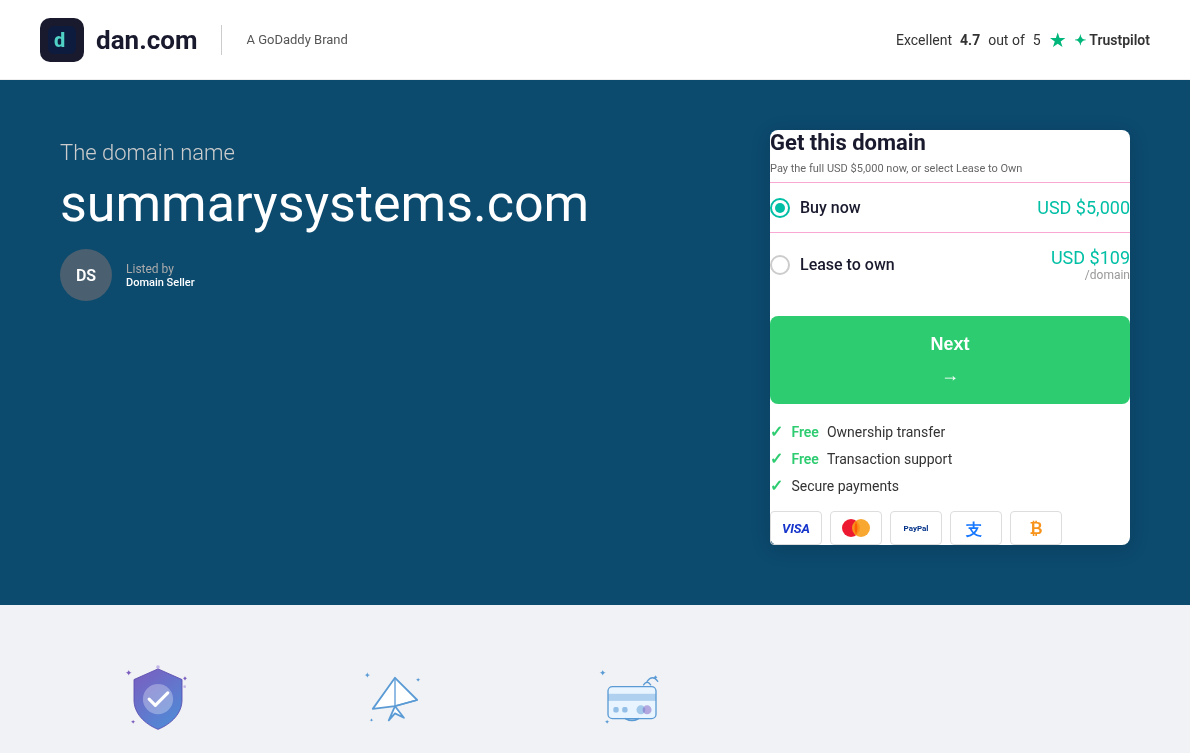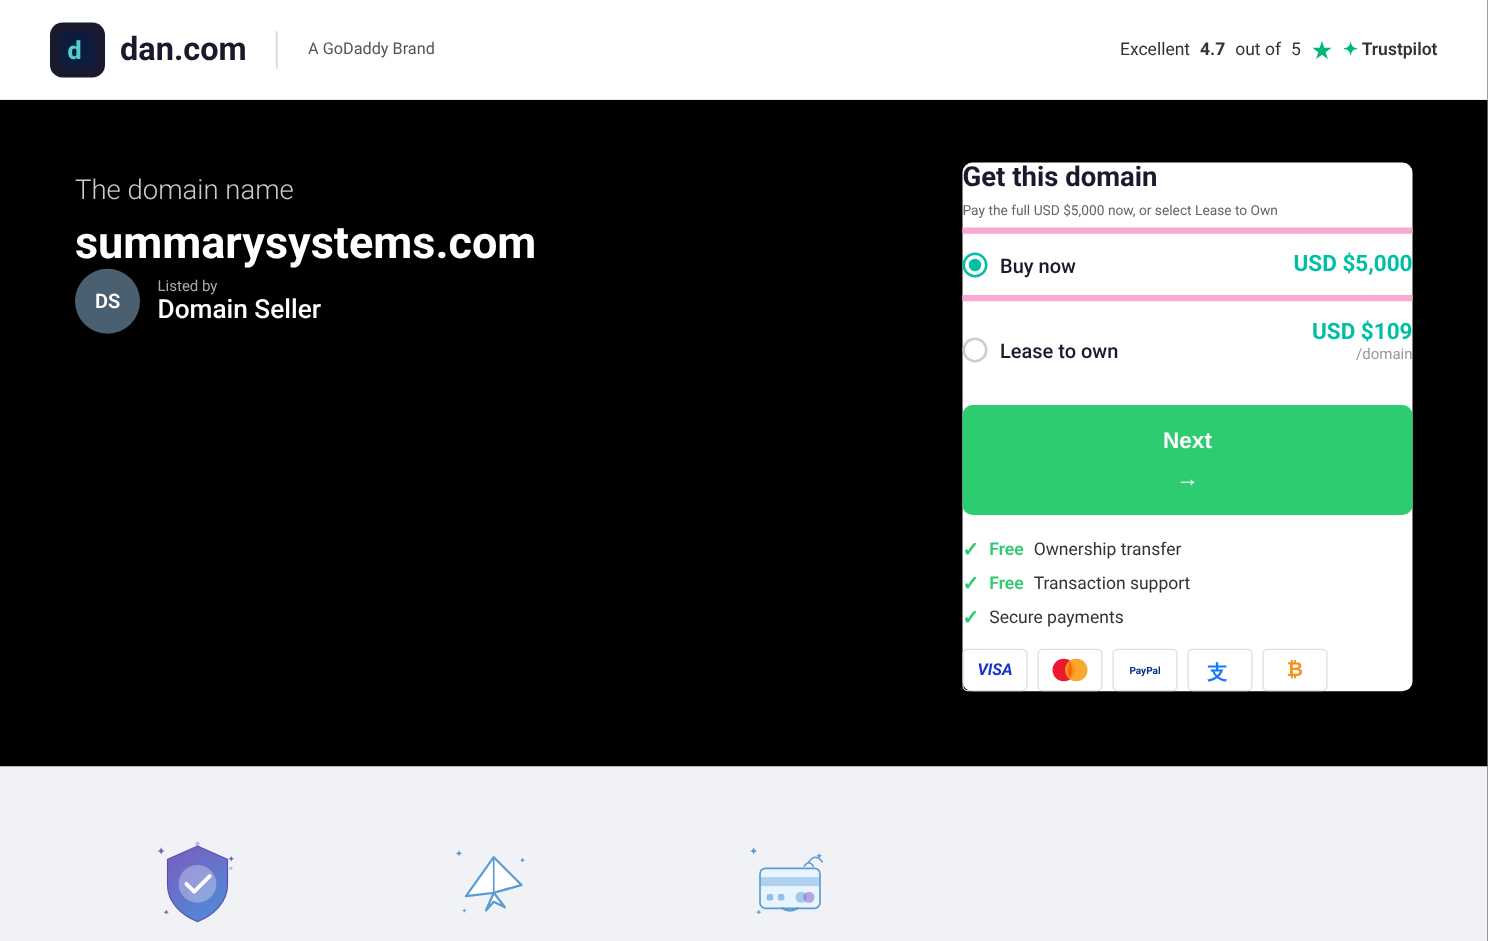--- a/index.html
+++ b/index.html
@@ -59,44 +59,44 @@
       display: flex;
       align-items: center;
       gap: 3px;
       font-size: 14px;
       font-weight: 600;
     }
     .tp-star { color: #00b67a; }
 
     
     .hero {
-      background: #000000;
+      background: #0c4a6e;
       display: flex;
       align-items: flex-start;
       justify-content: space-between;
       padding: 60px 60px 60px 60px;
       min-height: 330px;
       position: relative;
     }
     .hero-left {
       color: #fff;
       flex: 1;
     }
     .hero-subtitle {
       font-size: 22px;
       font-weight: 300;
       color: #ccc;
       margin-bottom: 10px;
     }
     .hero-domain {
-      font-size: 36px;
-      font-weight: 700;
+      font-size: 52px;
+      font-weight: 400;
       color: #fff;
       line-height: 1.1;
-      margin-bottom: 0;
+      margin-bottom: 17px;
     }
     .hero-forsale {
       font-size: 22px;
       font-weight: 300;
       color: #ccc;
       margin-bottom: 30px;
     }
     .seller-info {
       display: flex;
       align-items: center;
@@ -112,21 +112,21 @@
       justify-content: center;
       color: #fff;
       font-weight: 600;
       font-size: 16px;
     }
     .seller-label {
       font-size: 12px;
       color: #aaa;
     }
     .seller-name {
-      font-size: 21px;
+      font-size: 11px;
       color: #fff;
       font-weight: 500;
     }
 
     
     .purchase-card {
       background: #fff;
       border-radius: 8px;
       width: 360px;
       min-width: 340px;
@@ -140,24 +140,24 @@
       margin-bottom: 6px;
     }
     .card-subtitle {
       font-size: 11px;
       color: #666;
       margin-bottom: 6px;
       line-height: 1.4;
     }
     .option-row {
       display: flex;
-      align-items: flex-end;
+      align-items: center;
       justify-content: space-between;
       padding: 14px 0;
-      border-top: 5px solid #f9a8d4;
+      border-top: 1px solid #f9a8d4;
     }
     .option-left {
       display: flex;
       align-items: center;
       gap: 10px;
     }
     .radio-btn {
       width: 20px;
       height: 20px;
       border-radius: 50%;
@@ -176,21 +176,21 @@
       border-radius: 50%;
       background: #00bfa5;
     }
     .option-label {
       font-size: 16px;
       font-weight: 500;
       color: #1a1a2e;
     }
     .option-price {
       font-size: 18px;
-      font-weight: 700;
+      font-weight: 400;
       color: #00bfa5;
     }
     .option-price-sub {
       font-size: 12px;
       color: #999;
       text-align: right;
     }
     .option-price-wrap {
       text-align: right;
     }

